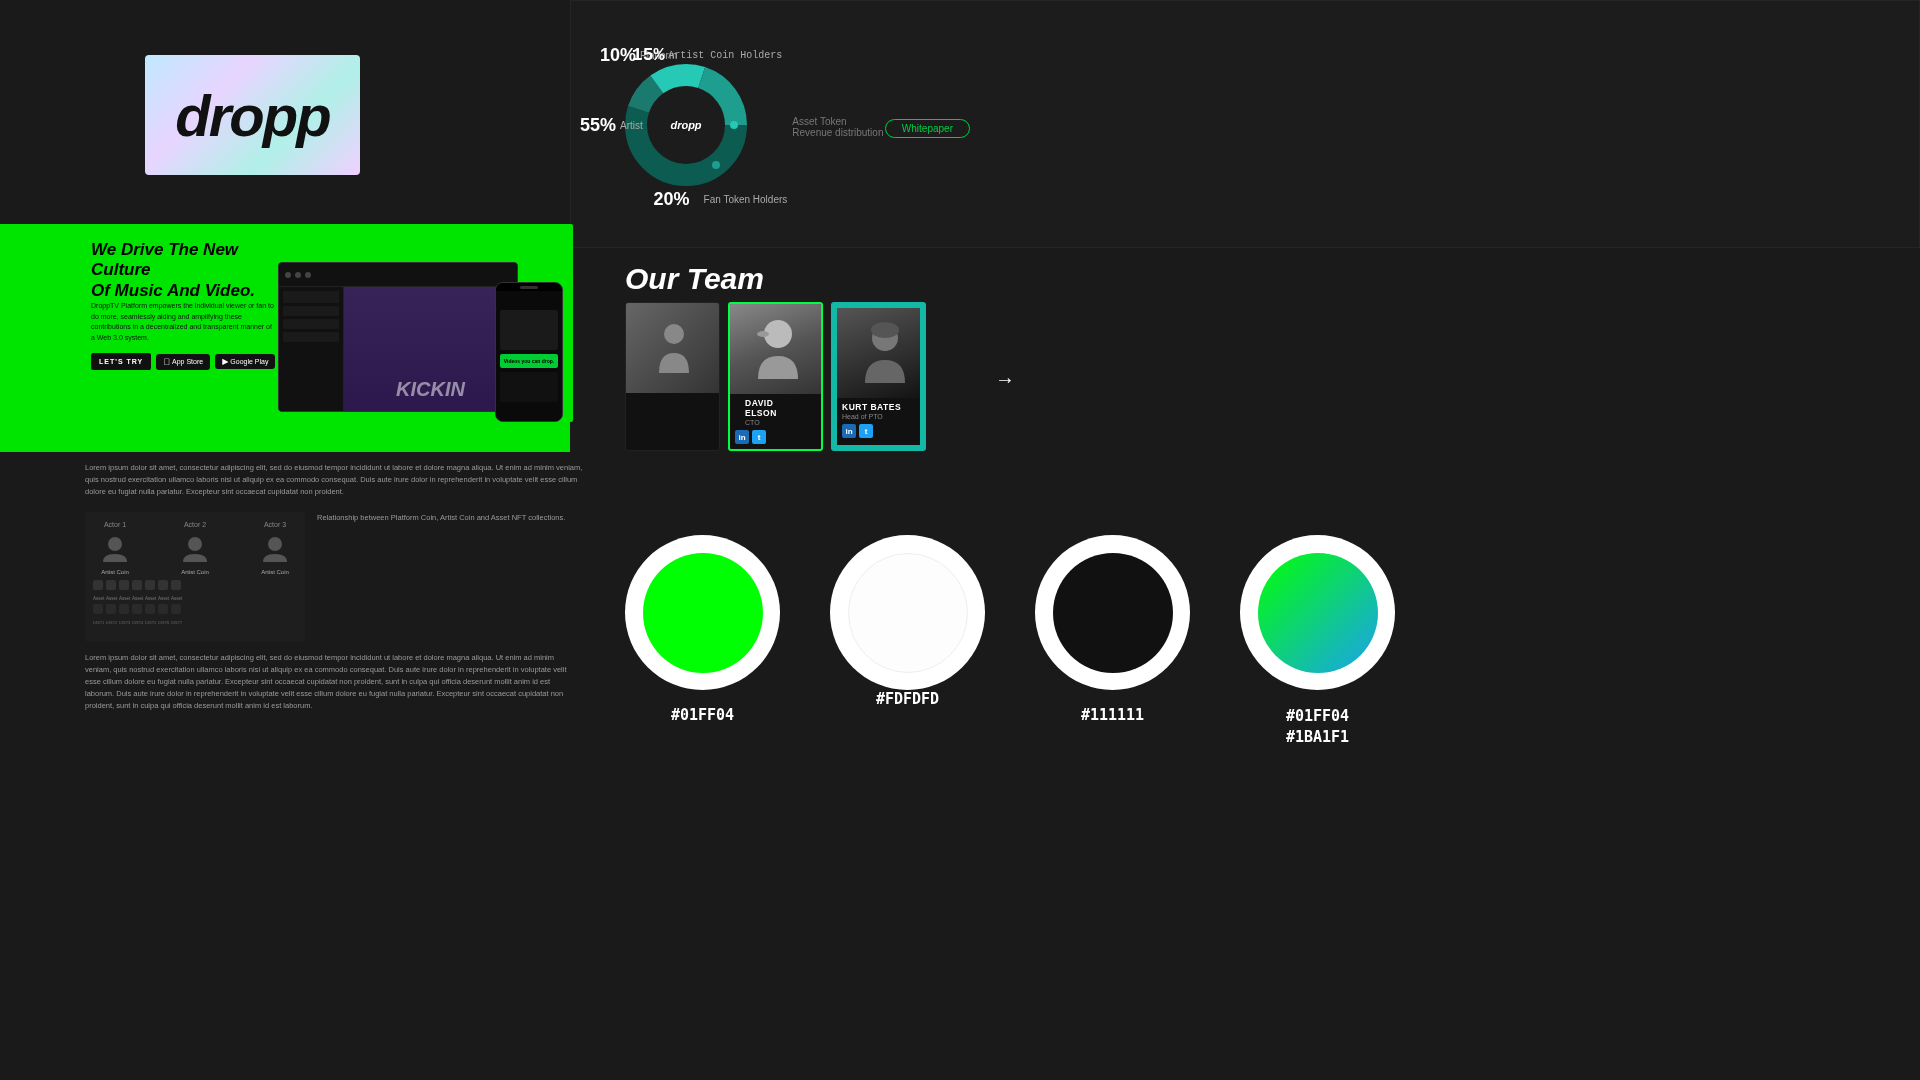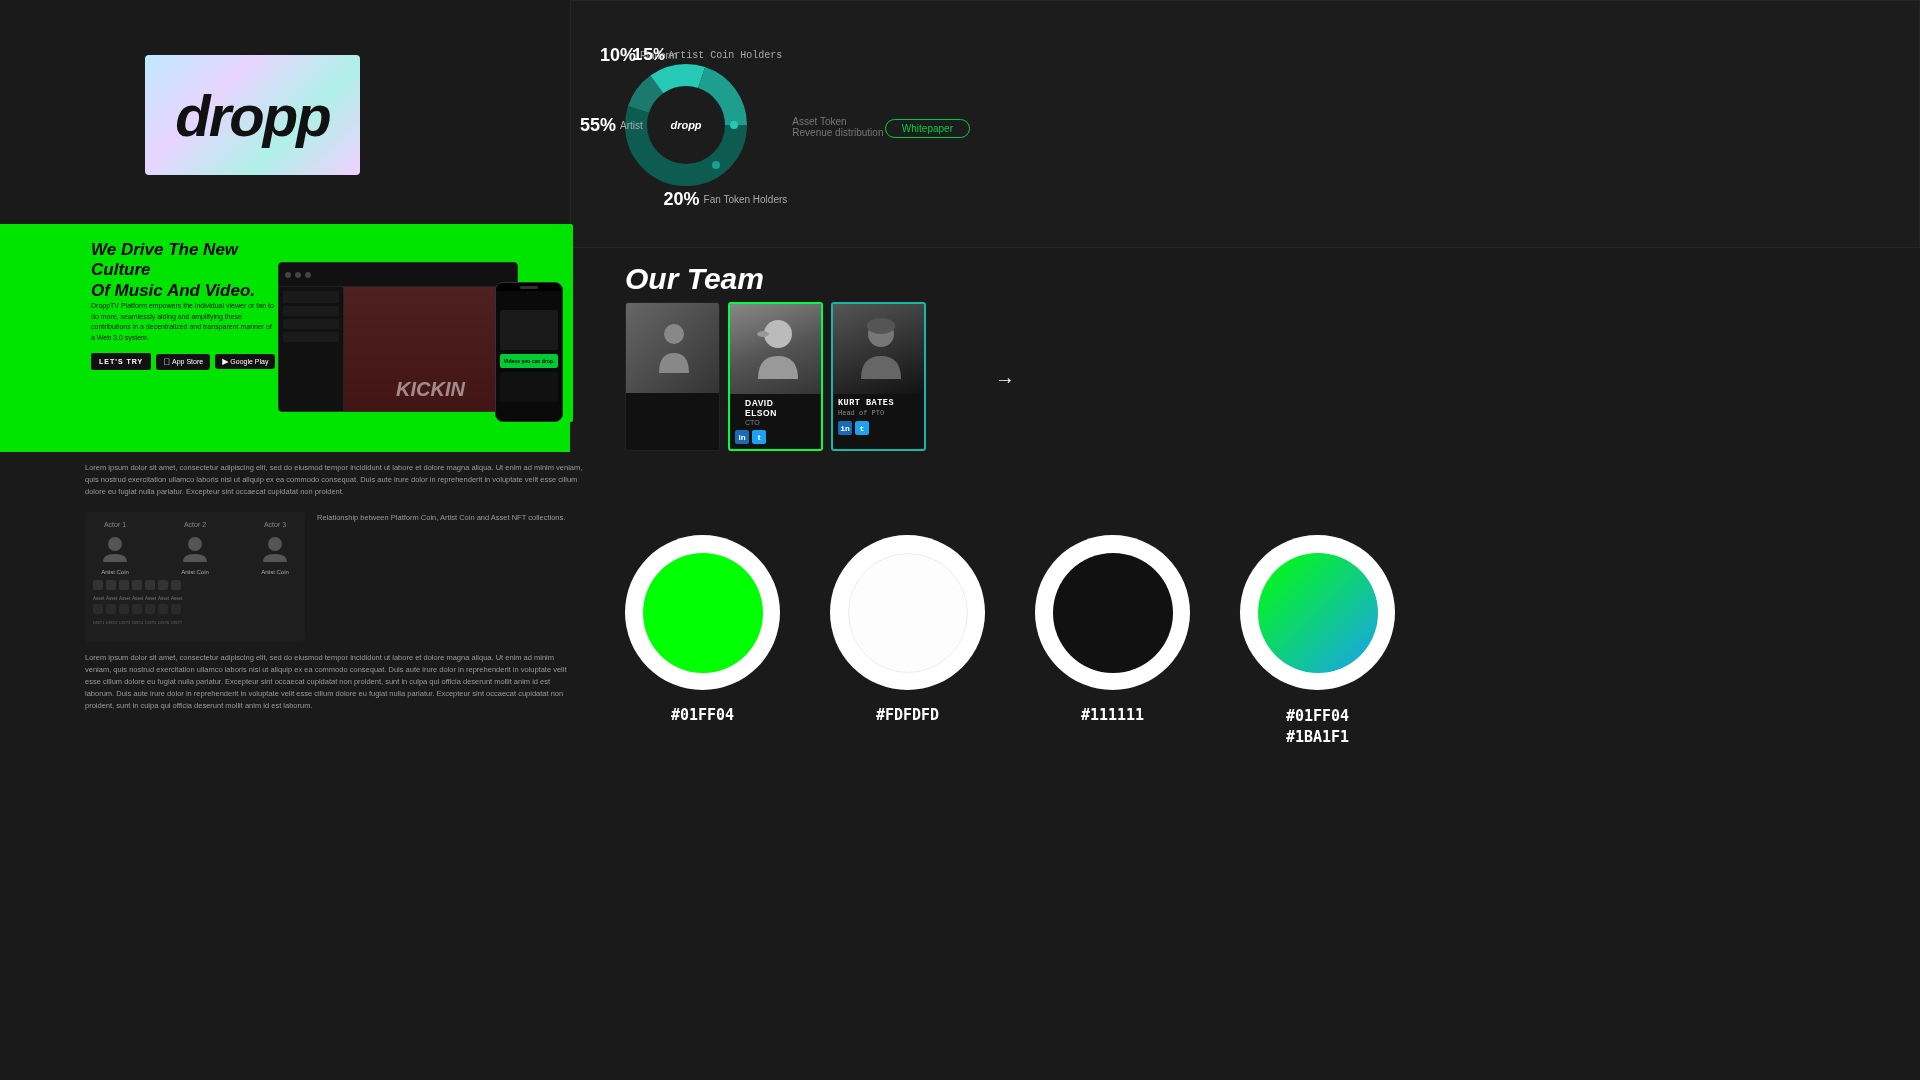--- a/index.html
+++ b/index.html
@@ -82,21 +82,21 @@
       <circle cx="70" cy="20" r="4" fill="#26c9b5"></circle>
       <circle cx="118" cy="70" r="4" fill="#26c9b5"></circle>
       <circle cx="100" cy="110" r="4" fill="#1d9e8e"></circle>
     </svg>
 
     <div style="position:absolute;top:75px;left:0px;display:flex;align-items:center;gap:4px;">
       <span style="font-size:18px;font-weight:700;color:#fff;text-align:center;">55%</span>
       <span style="font-size:10px;color:#aaa;">Artist</span>
     </div>
 
-    <div style="position:absolute;bottom:0px;right:5px;display:flex;align-items:center;gap:4px;">
+    <div style="position:absolute;bottom:0px;right:5px;display:flex;align-items:center;gap:14px;">
       <span style="font-size:18px;font-weight:700;color:#fff;">20%</span>
       <span style="font-size:10px;color:#aaa;">Fan Token Holders</span>
     </div>
   </div>
 
   <div style="color:#777;font-size:10px;margin-top:4px;">Asset Token Revenue distribution</div>
   <button style="margin-top:6px;border:1px solid #00cc44;color:#00cc44;background:transparent;padding:3px 16px;border-radius:10px;font-size:10px;cursor:pointer;">Whitepaper</button>
 </div>
 
 <div style="position:absolute;top:224px;left:75px;width:498px;height:198px;background:#00e500;border-radius:2px;overflow:hidden;">
@@ -126,21 +126,21 @@
       <div style="width:6px;height:6px;border-radius:50%;background:#444;"></div>
       <div style="width:6px;height:6px;border-radius:50%;background:#444;"></div>
     </div>
     <div style="display:flex;height:calc(100% - 24px);">
       <div style="width:65px;background:#111;border-right:1px solid #222;padding:4px;">
         <div style="width:100%;height:12px;background:#1a1a1a;border-radius:1px;margin-bottom:3px;"></div>
         <div style="width:100%;height:10px;background:#1a1a1a;border-radius:1px;margin-bottom:3px;"></div>
         <div style="width:100%;height:10px;background:#1a1a1a;border-radius:1px;margin-bottom:3px;"></div>
         <div style="width:100%;height:10px;background:#1a1a1a;border-radius:1px;"></div>
       </div>
-      <div style="flex:1;background:#b91c1c;position:relative;overflow:hidden;">
+      <div style="flex:1;background:#6d28d9;position:relative;overflow:hidden;">
         <div style="position:absolute;inset:0;background:linear-gradient(180deg,#222 0%,#111 100%);opacity:0.7;"></div>
         <div style="position:absolute;bottom:10px;left:50%;transform:translateX(-50%);color:#fff;font-size:20px;font-weight:900;font-style:italic;white-space:nowrap;opacity:0.5;">KICKIN</div>
       </div>
     </div>
   </div>
   <div style="position:absolute;right:10px;bottom:0px;width:68px;height:140px;background:#111;border-radius:8px;border:1.5px solid #333;overflow:hidden;">
     <div style="width:100%;height:8px;background:#000;display:flex;align-items:center;justify-content:center;">
       <div style="width:18px;height:3px;background:#333;border-radius:2px;"></div>
     </div>
     <div style="background:#0a0a0a;height:calc(100% - 8px);display:flex;flex-direction:column;align-items:center;justify-content:center;gap:4px;padding:4px;">
@@ -180,21 +180,21 @@
       <div style="padding:4px 15px;">
         <div style="font-size:8.5px;font-weight:700;color:#fff;letter-spacing:0.5px;">DAVID ELSON</div>
         <div style="font-size:7px;color:#888;margin-top:1px;">CTO</div>
       </div>
       <div style="display:flex;gap:3px;padding:0 5px 5px;">
         <div style="width:14px;height:14px;background:#1a6ab5;border-radius:2px;display:flex;align-items:center;justify-content:center;font-size:8px;color:#fff;font-weight:700;">in</div>
         <div style="width:14px;height:14px;background:#1da1f2;border-radius:2px;display:flex;align-items:center;justify-content:center;font-size:8px;color:#fff;font-weight:700;">t</div>
       </div>
     </div>
 
-    <div style="width:95px;background:#111;border-radius:3px;overflow:hidden;border:2px solid #14b8a6;font-family:Liberation Mono, monospace;">
+    <div style="width:95px;background:#111;border-radius:3px;overflow:hidden;border:6px solid #14b8a6;">
       <div style="width:95px;height:90px;background:linear-gradient(160deg,#555,#333,#111);position:relative;overflow:hidden;">
         <div style="position:absolute;inset:0;display:flex;align-items:center;justify-content:center;">
           <svg width="50" height="70" viewBox="0 0 50 70">
             <circle cx="25" cy="20" r="13" fill="#777"></circle>
             <ellipse cx="25" cy="12" rx="14" ry="8" fill="#555"></ellipse>
             <path d="M5 65 Q5 42 25 42 Q45 42 45 65" fill="#666"></path>
           </svg>
         </div>
       </div>
       <div style="padding:4px 5px;">
@@ -282,21 +282,21 @@
 
 <div style="position:absolute;top:535px;left:625px;display:flex;gap:50px;align-items:flex-start;">
 
   <div style="display:flex;flex-direction:column;align-items:center;gap:16px;">
     <div style="width:155px;height:155px;border-radius:50%;background:#fff;display:flex;align-items:center;justify-content:center;">
       <div style="width:120px;height:120px;border-radius:50%;background:#01FF04;"></div>
     </div>
     <div style="font-size:15px;font-weight:700;color:#fff;font-family:monospace;">#01FF04</div>
   </div>
 
-  <div style="display:flex;flex-direction:column;align-items:center;gap:16px;">
+  <div style="display:flex;flex-direction:column;align-items:center;gap:0;">
     <div style="width:155px;height:155px;border-radius:50%;background:#fff;display:flex;align-items:center;justify-content:center;">
       <div style="width:120px;height:120px;border-radius:50%;background:#FDFDFD;border:1px solid #eee;"></div>
     </div>
     <div style="font-size:15px;font-weight:700;color:#fff;font-family:monospace;">#FDFDFD</div>
   </div>
 
   <div style="display:flex;flex-direction:column;align-items:center;gap:16px;">
     <div style="width:155px;height:155px;border-radius:50%;background:#fff;display:flex;align-items:center;justify-content:center;">
       <div style="width:120px;height:120px;border-radius:50%;background:#111111;"></div>
     </div>

